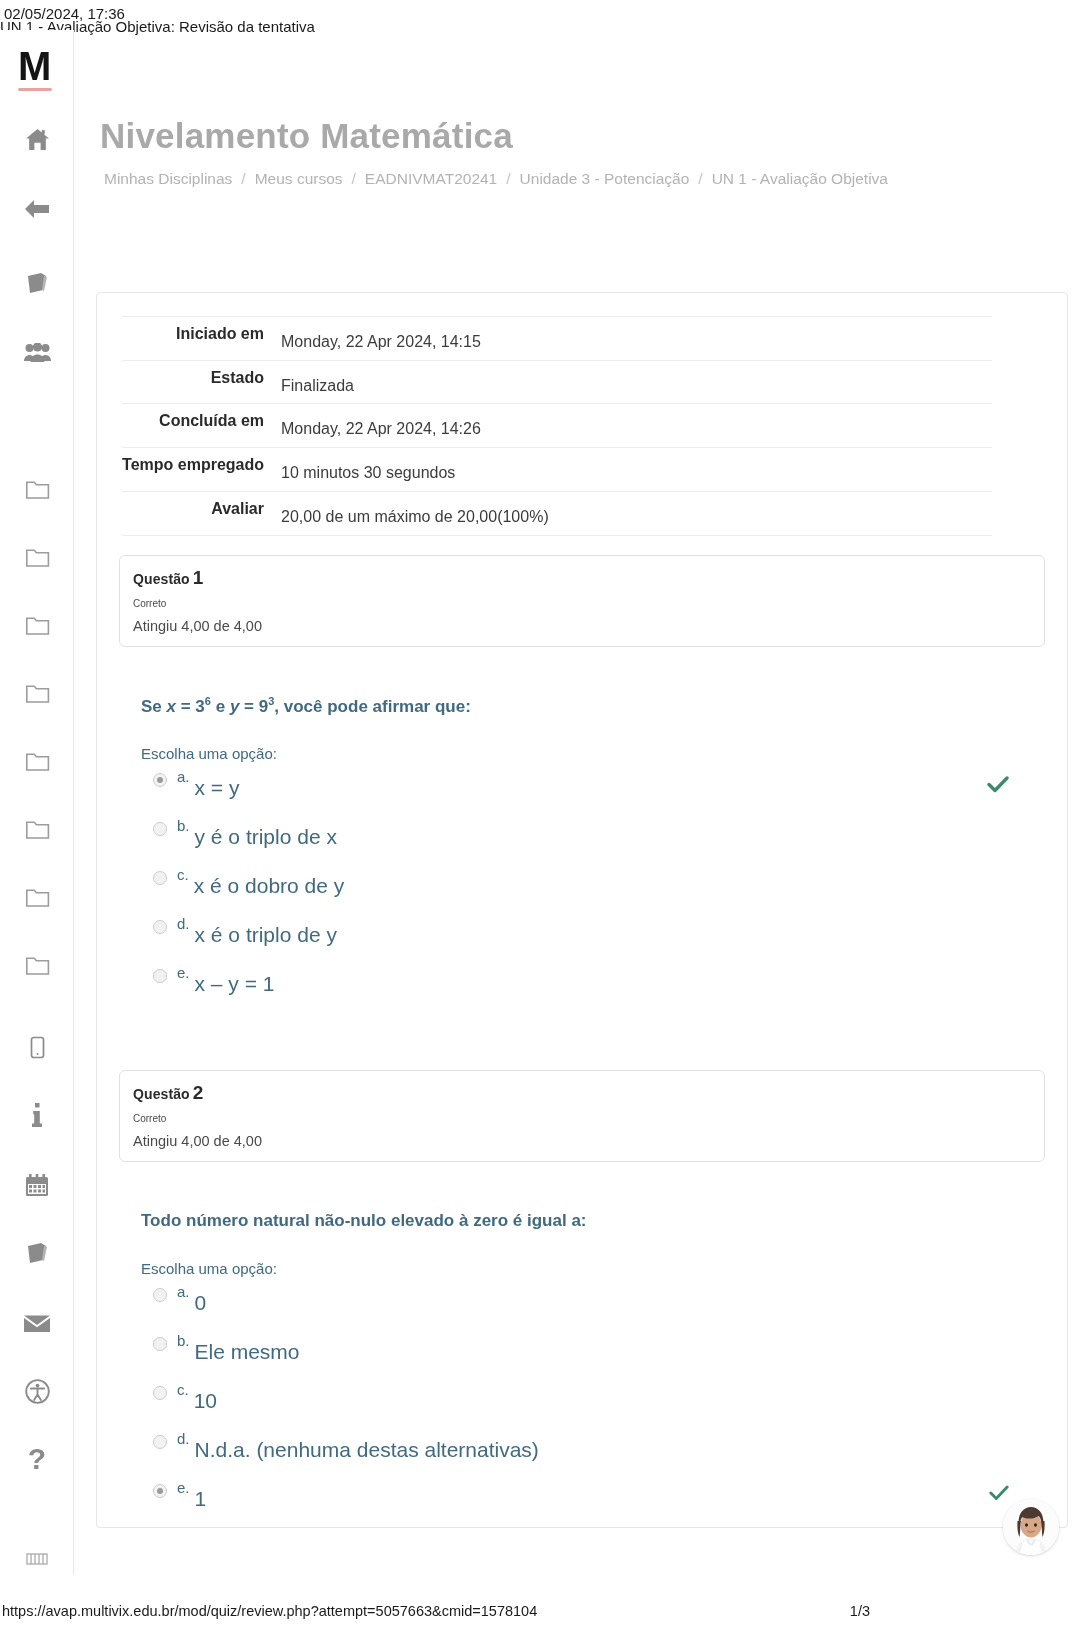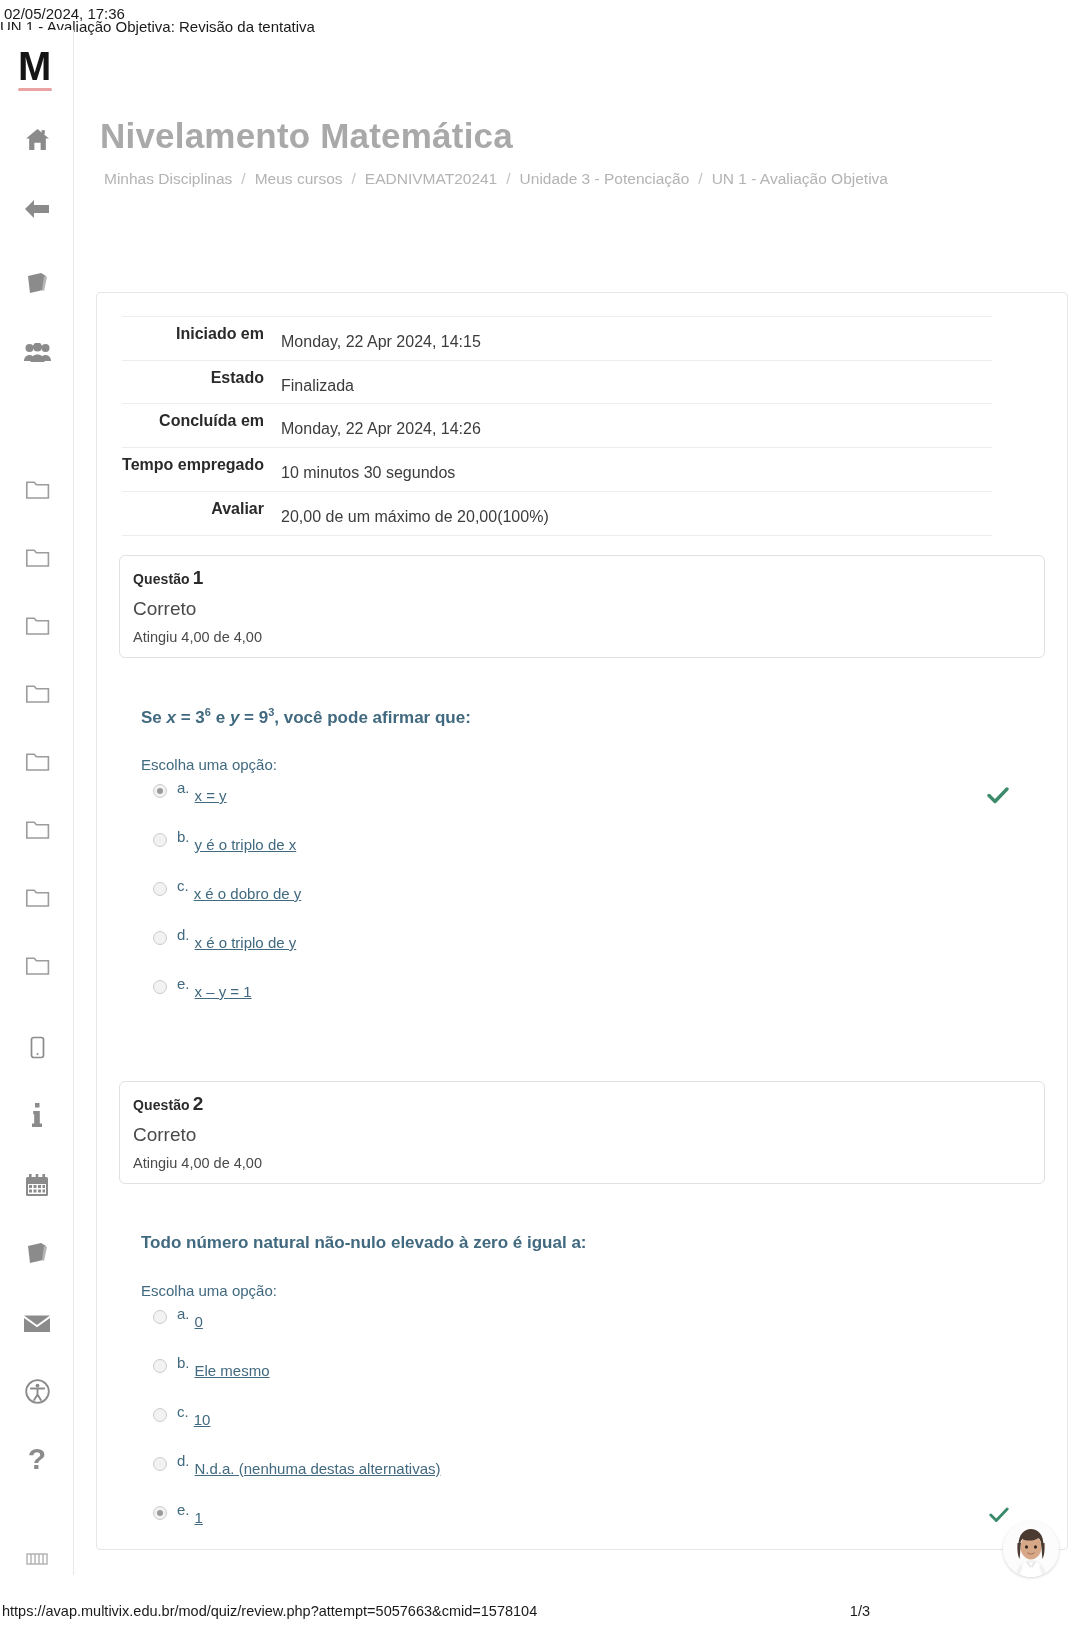--- a/index.html
+++ b/index.html
@@ -104,21 +104,21 @@
     margin: 19px 22px 0 22px;
     border: 1px solid #e1e1e1;
     border-radius: 6px;
     padding: 11px 0 12px 13px;
   }
   .q-head .q-num {
     font-size: 14px; font-weight: bold; color: #2b2b2b;
     letter-spacing: .1px;
   }
   .q-head .q-num .n { font-size: 19px; margin-left: 3px; font-weight: bold; }
-  .q-head .q-state { font-size: 19px; color: #4a4a4a; margin-top: 9px; }
+  .q-head .q-state { font-size: 10px; color: #4a4a4a; margin-top: 9px; }
   .q-head .q-mark  { font-size: 14.5px; color: #4a4a4a; margin-top: 9px; }
 
   .q-body { margin: 0 22px 0 22px; position: relative; }
   .q-text {
     margin: 47px 0 0 22px;
     font-size: 17px; color: #41697f; line-height: 1.45; font-weight: bold;
   }
   .q-text i { font-style: italic; }
   .q-text sup { font-size: 11px; vertical-align: super; }
   .q-prompt {
@@ -140,23 +140,22 @@
   .radio.checked::after {
     content: ""; position: absolute;
     left: 3px; top: 3px; width: 6px; height: 6px;
     border-radius: 50%; background: #9a9a9a;
   }
   .opt-letter {
     font-size: 15px; color: #41697f; margin-right: 5px;
     line-height: 1; padding-top: 2px; flex: none;
   }
   .opt-text {
-    font-size: 15px; color: #41697f; line-height: 1;
+    font-size: 21px; color: #41697f; line-height: 1;
     padding-top: 10px;
-    text-decoration: underline;
   }
   .correct-tick {
     position: absolute; right: 36px;
     color: #3c8a6c;
   }
 
   .avatar {
     position: absolute; right: 8px; bottom: -28px;
     width: 56px; height: 56px; border-radius: 50%;
     overflow: hidden; background: #fdfdfd;

